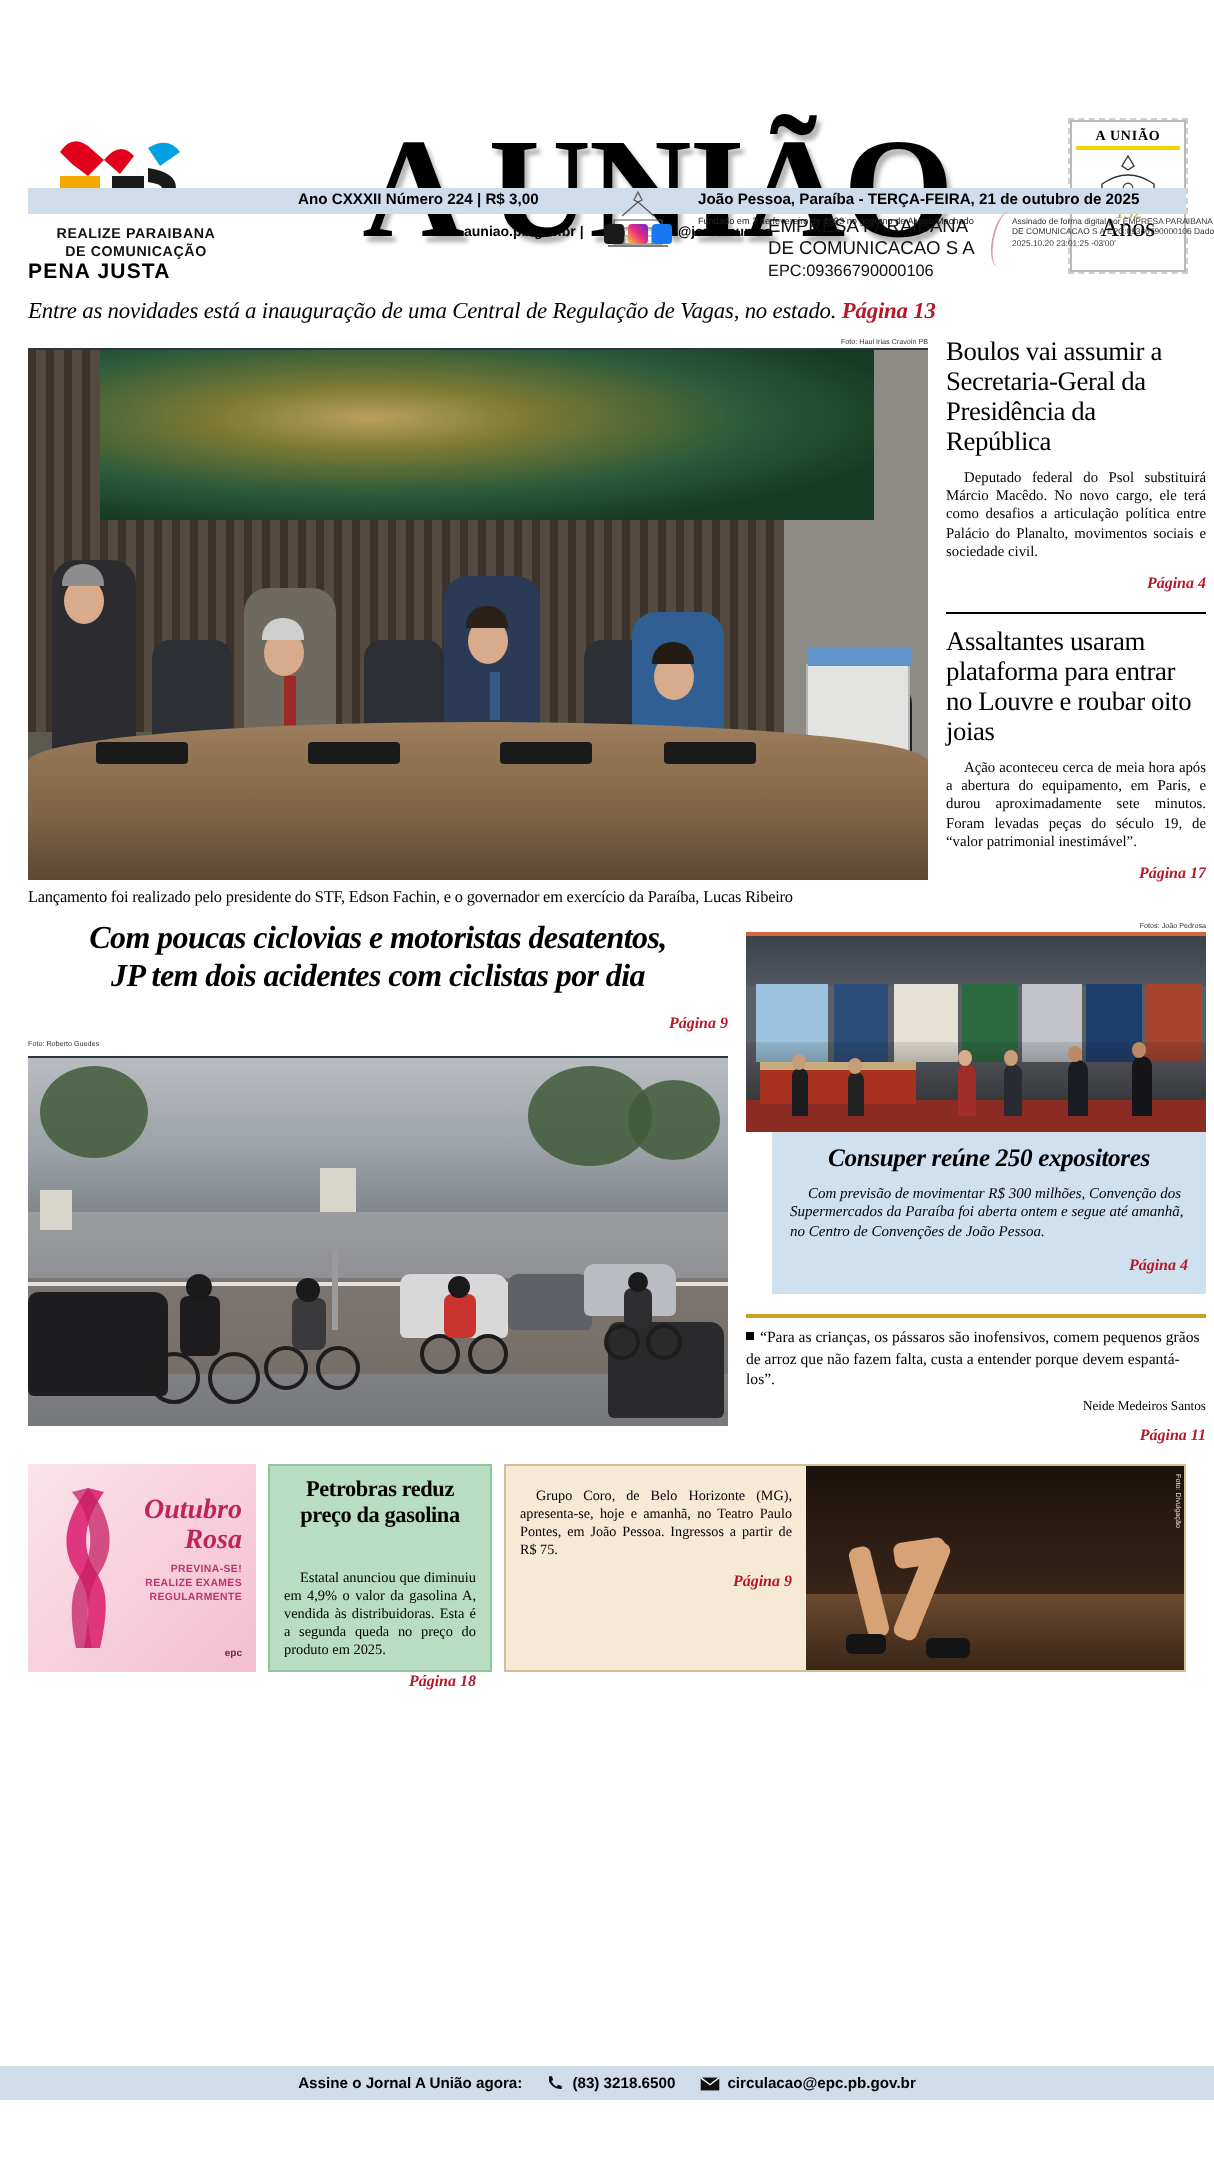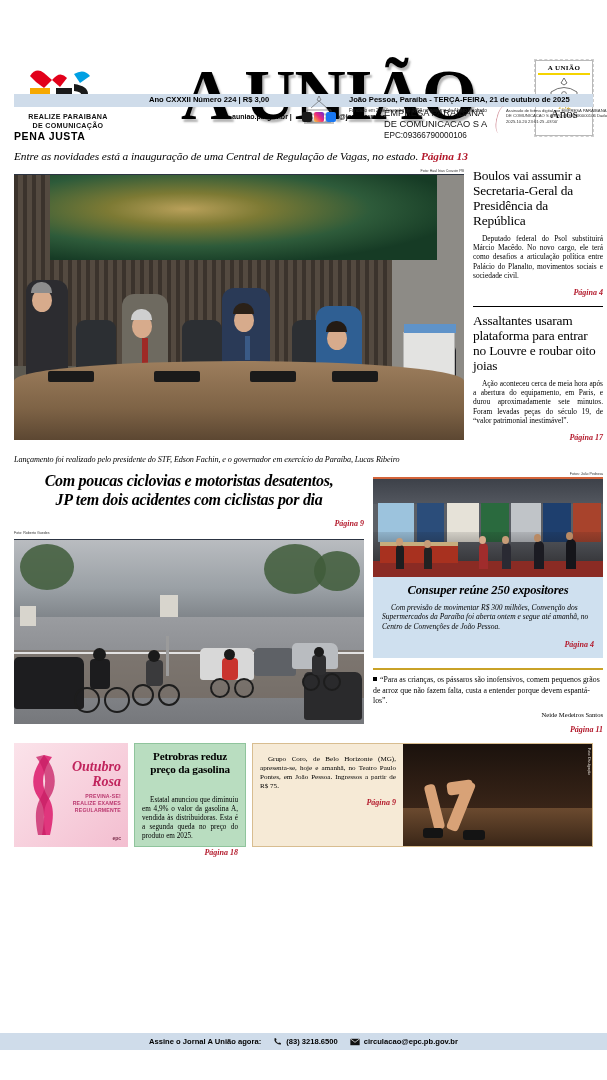--- a/index.html
+++ b/index.html
@@ -155,22 +155,22 @@
   }
   .ph1 .mic { position: absolute; bottom: 22%; width: 46px; height: 11px; background: #1a1a1a; border-radius: 2px; }
   .ph1 .person { position: absolute; bottom: 16%; border-radius: 12px 12px 0 0; }
   .ph1 .head { position: absolute; width: 20px; height: 23px; border-radius: 50%; background: #d7ab8c; }
   .ph1 .hair { position: absolute; width: 21px; height: 11px; border-radius: 10px 10px 0 0; }
   .ph1 .chair { position: absolute; bottom: 16%; width: 40px; height: 78px; background: #2c2f33; border-radius: 9px 9px 3px 3px; }
   .ph1 .printer { position: absolute; right: 2%; bottom: 22%; width: 52px; height: 50px; background: #e3e3e1; border: 1px solid #b5b5b3; }
   .ph1 .printer-top { position: absolute; left: 0; top: -9px; width: 52px; height: 9px; background: #5f93c9; }
 
   .lead-caption {
-    font-family: "Liberation Serif", serif; font-style: italic;
-    font-size: 8.2px; padding-top: 15px; letter-spacing: -.1px;
+    font-family: "Liberation Serif", serif; 
+    font-size: 8.2px; padding-top: 4px; letter-spacing: -.1px;
   }
 
   
   .side-story { margin-bottom: 4px; }
   .side-head {
     font-family: "Liberation Serif", serif; font-size: 13.4px; line-height: 15px; letter-spacing: -.2px;
   }
   .side-body {
     font-family: "Liberation Serif", serif; font-size: 7.4px; line-height: 9.2px;
     text-align: justify; text-indent: 9px; margin-top: 6px;
@@ -211,21 +211,21 @@
   .ph3 { background: #5b5f66; }
   .ph3 .ceiling { position: absolute; left:0; top:0; width:100%; height:26%; background: linear-gradient(180deg,#3d4149,#53575f); }
   .ph3 .booth { position: absolute; top: 24%; height: 40%; }
   .ph3 .crowd { position: absolute; bottom: 0; width: 100%; height: 46%;
     background: linear-gradient(180deg,rgba(20,20,25,.1),rgba(25,22,22,.75)); }
   .ph3 .redcarpet { position: absolute; left: 0; bottom: 0; width: 100%; height: 16%; background: #8a2b24; }
   .ph3 .counter { position: absolute; left: 3%; bottom: 14%; width: 34%; height: 22%; background: #a8311f; border-top: 4px solid #c7ad7d; }
   .ph3 .pp { position: absolute; bottom: 8%; border-radius: 5px 5px 0 0; }
   .ph3 .ph { position: absolute; width: 7px; height: 8px; border-radius: 50%; }
 
-  .consuper-box { background: #cfe0ef; padding: 6px 9px 7px; }
+  .consuper-box { background: #cfe0ef; padding: 6px 9px 7px; margin-left: 13px; }
   .consuper-head {
     font-family: "Liberation Serif", serif; font-weight: 700; font-style: italic;
     font-size: 12.6px; text-align: center; letter-spacing: -.2px;
   }
   .consuper-body {
     font-family: "Liberation Serif", serif; font-style: italic;
     font-size: 7.5px; line-height: 9.4px; margin-top: 5px; text-indent: 9px;
   }
   .consuper-pg { text-align: right; margin-top: 2px; }
 

